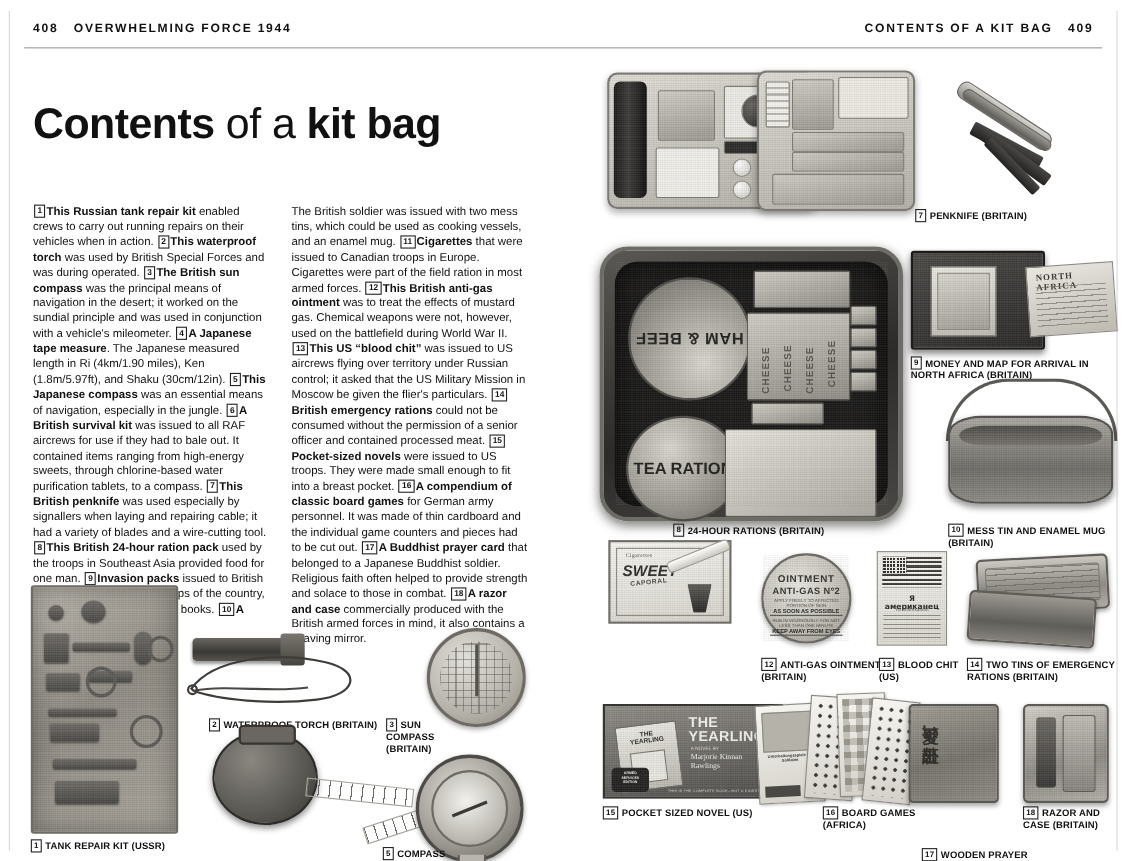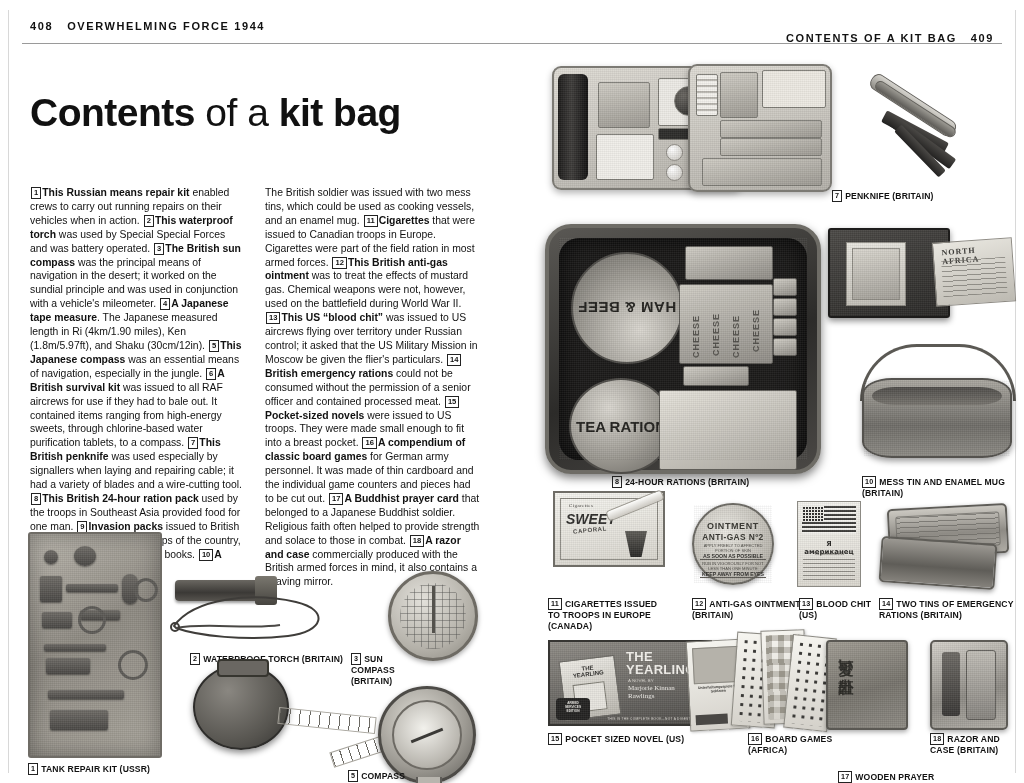--- a/index.html
+++ b/index.html
@@ -4,21 +4,21 @@
 <title>Contents of a kit bag</title>
 <style>
   html,body{margin:0;padding:0;background:#ffffff;}
   body{width:1024px;height:783px;overflow:hidden;
        font-family:"Liberation Sans", sans-serif;color:#111;}
   .spread{position:relative;width:1024px;height:783px;background:#fff;}
 
   
   .runhead{position:absolute;top:20px;height:18px;font-size:11px;letter-spacing:1.6px;font-weight:700;}
   .runhead.left{left:30px;}
-  .runhead.right{right:30px;text-align:left;margin-top:12px;}
+  .runhead.right{right:30px;text-align:left;}
   .runhead .folio{font-weight:800;}
   .runhead .ttl{font-weight:600;}
   .rule{position:absolute;left:22px;right:22px;top:43px;height:1px;background:#9a9a9a;}
   .edge-l{position:absolute;left:8px;top:10px;bottom:10px;width:1px;background:#d8d8d8;}
   .edge-r{position:absolute;right:8px;top:10px;bottom:10px;width:1px;background:#d8d8d8;}
 
   
   .page-left{position:absolute;left:0;top:52px;width:512px;height:731px;}
   .title{position:absolute;left:30px;top:14px;font-size:39px;line-height:42px;
          font-weight:400;letter-spacing:-0.5px;white-space:nowrap;}
@@ -218,22 +218,22 @@
 
   <div class="page-left">
 
     <h1 class="title">
       <b>Contents</b><span> of a </span><b>kit bag</b>
     </h1>
 
 
     <div class="cols">
       <div class="col c1">
-        <span><span class="num">1</span><b>This Russian means repair kit</b><span> enabled crews to carry out running repairs on their vehicles when in action.</span></span>
-        <span> <span class="num">2</span><b>This waterproof torch</b><span> was used by Special Special Forces and was battery operated.</span></span>
+        <span><span class="num">1</span><b>This Russian tank repair kit</b><span> enabled crews to carry out running repairs on their vehicles when in action.</span></span>
+        <span> <span class="num">2</span><b>This waterproof torch</b><span> was used by British Special Forces and was during operated.</span></span>
         <span> <span class="num">3</span><b>The British sun compass</b><span> was the principal means of navigation in the desert; it worked on the sundial principle and was used in conjunction with a vehicle's mileometer.</span></span>
         <span> <span class="num">4</span><b>A Japanese tape measure</b><span>. The Japanese measured length in Ri (4km/1.90 miles), Ken (1.8m/5.97ft), and Shaku (30cm/12in).</span></span>
         <span> <span class="num">5</span><b>This Japanese compass</b><span> was an essential means of navigation, especially in the jungle.</span></span>
         <span> <span class="num">6</span><b>A British survival kit</b><span> was issued to all RAF aircrews for use if they had to bale out. It contained items ranging from high-energy sweets, through chlorine-based water purification tablets, to a compass.</span></span>
         <span> <span class="num">7</span><b>This British penknife</b><span> was used especially by signallers when laying and repairing cable; it had a variety of blades and a wire-cutting tool.</span></span>
         <span> <span class="num">8</span><b>This British 24-hour ration pack</b><span> used by the troops in Southeast Asia provided food for one man.</span></span>
         <span> <span class="num">9</span><b>Invasion packs</b><span> issued to British troops contained general maps of the country, foreign currency, and phrase books.</span></span>
         <span> <span class="num">10</span><b>A mess tin and mug</b></span>
       </div>
       <div class="col c2">
@@ -364,42 +364,42 @@
   <div class="wallet">
     <div class="note" style="left:16px;top:12px;width:58px;height:62px;"></div>
     <div class="note" style="left:22px;top:18px;width:46px;height:50px;background:linear-gradient(170deg,#d8d5cd,#a29f98);"></div>
     <div class="grain"></div>
   </div>
   <div class="note" style="position:absolute;left:934px;top:240px;width:78px;height:62px;transform:rotate(-4deg);">
     <div style="position:absolute;left:8px;top:5px;font-size:8px;font-weight:800;letter-spacing:1px;color:#3b3a37;font-family:'Liberation Serif',serif;">NORTH AFRICA</div>
     <div style="position:absolute;left:7px;top:18px;right:7px;height:36px;
          background:repeating-linear-gradient(180deg,#6f6d67 0 1px,transparent 1px 5px);opacity:.65;"></div>
   </div>
+  <div class="cap" style="left:828px;top:324px;width:190px">
+    <span class="n">9</span><span>MONEY AND MAP FOR ARRIVAL IN NORTH AFRICA (BRITAIN)</span>
+  </div>
 
   <div class="handle-arc"></div>
   <div class="messtin">
     <div class="messtin-in"></div>
     <div class="grain"></div>
   </div>
   <div class="cap" style="left:862px;top:476px;width:170px">
     <span class="n">10</span><span>MESS TIN AND ENAMEL MUG (BRITAIN)</span>
   </div>
 
   <div class="cigpack">
     <div class="cigpack-in"></div>
     <div style="position:absolute;left:14px;top:10px;font-size:5px;letter-spacing:.4px;color:#4a4845;font-family:'Liberation Serif',serif;">Cigarettes</div>
     <div style="position:absolute;left:11px;top:18px;font-size:14px;font-weight:800;font-style:italic;color:#2f2e2c;">SWEET</div>
     <div style="position:absolute;left:18px;top:34px;font-size:6px;font-weight:700;letter-spacing:.6px;color:#4a4845;transform:rotate(-6deg);">CAPORAL</div>
     <div style="position:absolute;left:70px;top:38px;width:22px;height:26px;background:linear-gradient(180deg,#5e5c57,#2a2927);clip-path:polygon(0 0,100% 0,75% 100%,25% 100%);"></div>
     <div class="grain"></div>
   </div>
   <div class="cig"></div>
-  <div class="cap" style="left:548px;top:598px;width:120px">
-    <span class="n">11</span><span>CIGARETTES ISSUED TO TROOPS IN EUROPE (CANADA)</span>
-  </div>
 
   <div class="ointment">
     <div style="position:absolute;left:0;right:0;top:16px;text-align:center;font-size:9px;font-weight:800;letter-spacing:.6px;color:#35342f;">OINTMENT</div>
     <div style="position:absolute;left:0;right:0;top:27px;text-align:center;font-size:8.4px;font-weight:800;letter-spacing:.4px;color:#35342f;">ANTI-GAS Nº2</div>
     <div style="position:absolute;left:6px;right:6px;top:38px;text-align:center;font-size:4.1px;line-height:5px;color:#4d4b46;">APPLY FREELY TO AFFECTED PORTION OF SKIN</div>
     <div style="position:absolute;left:6px;right:6px;top:48px;text-align:center;font-size:5.2px;font-weight:800;color:#2f2e2b;border-bottom:1px solid #55534e;">AS SOON AS POSSIBLE</div>
     <div style="position:absolute;left:6px;right:6px;top:56px;text-align:center;font-size:4.1px;line-height:5px;color:#4d4b46;">RUB IN VIGOROUSLY FOR NOT LESS THAN ONE MINUTE</div>
     <div style="position:absolute;left:6px;right:6px;top:66px;text-align:center;font-size:5.2px;font-weight:800;color:#2f2e2b;border-bottom:1px solid #55534e;">KEEP AWAY FROM EYES</div>
     <div class="grain"></div>
   </div>

